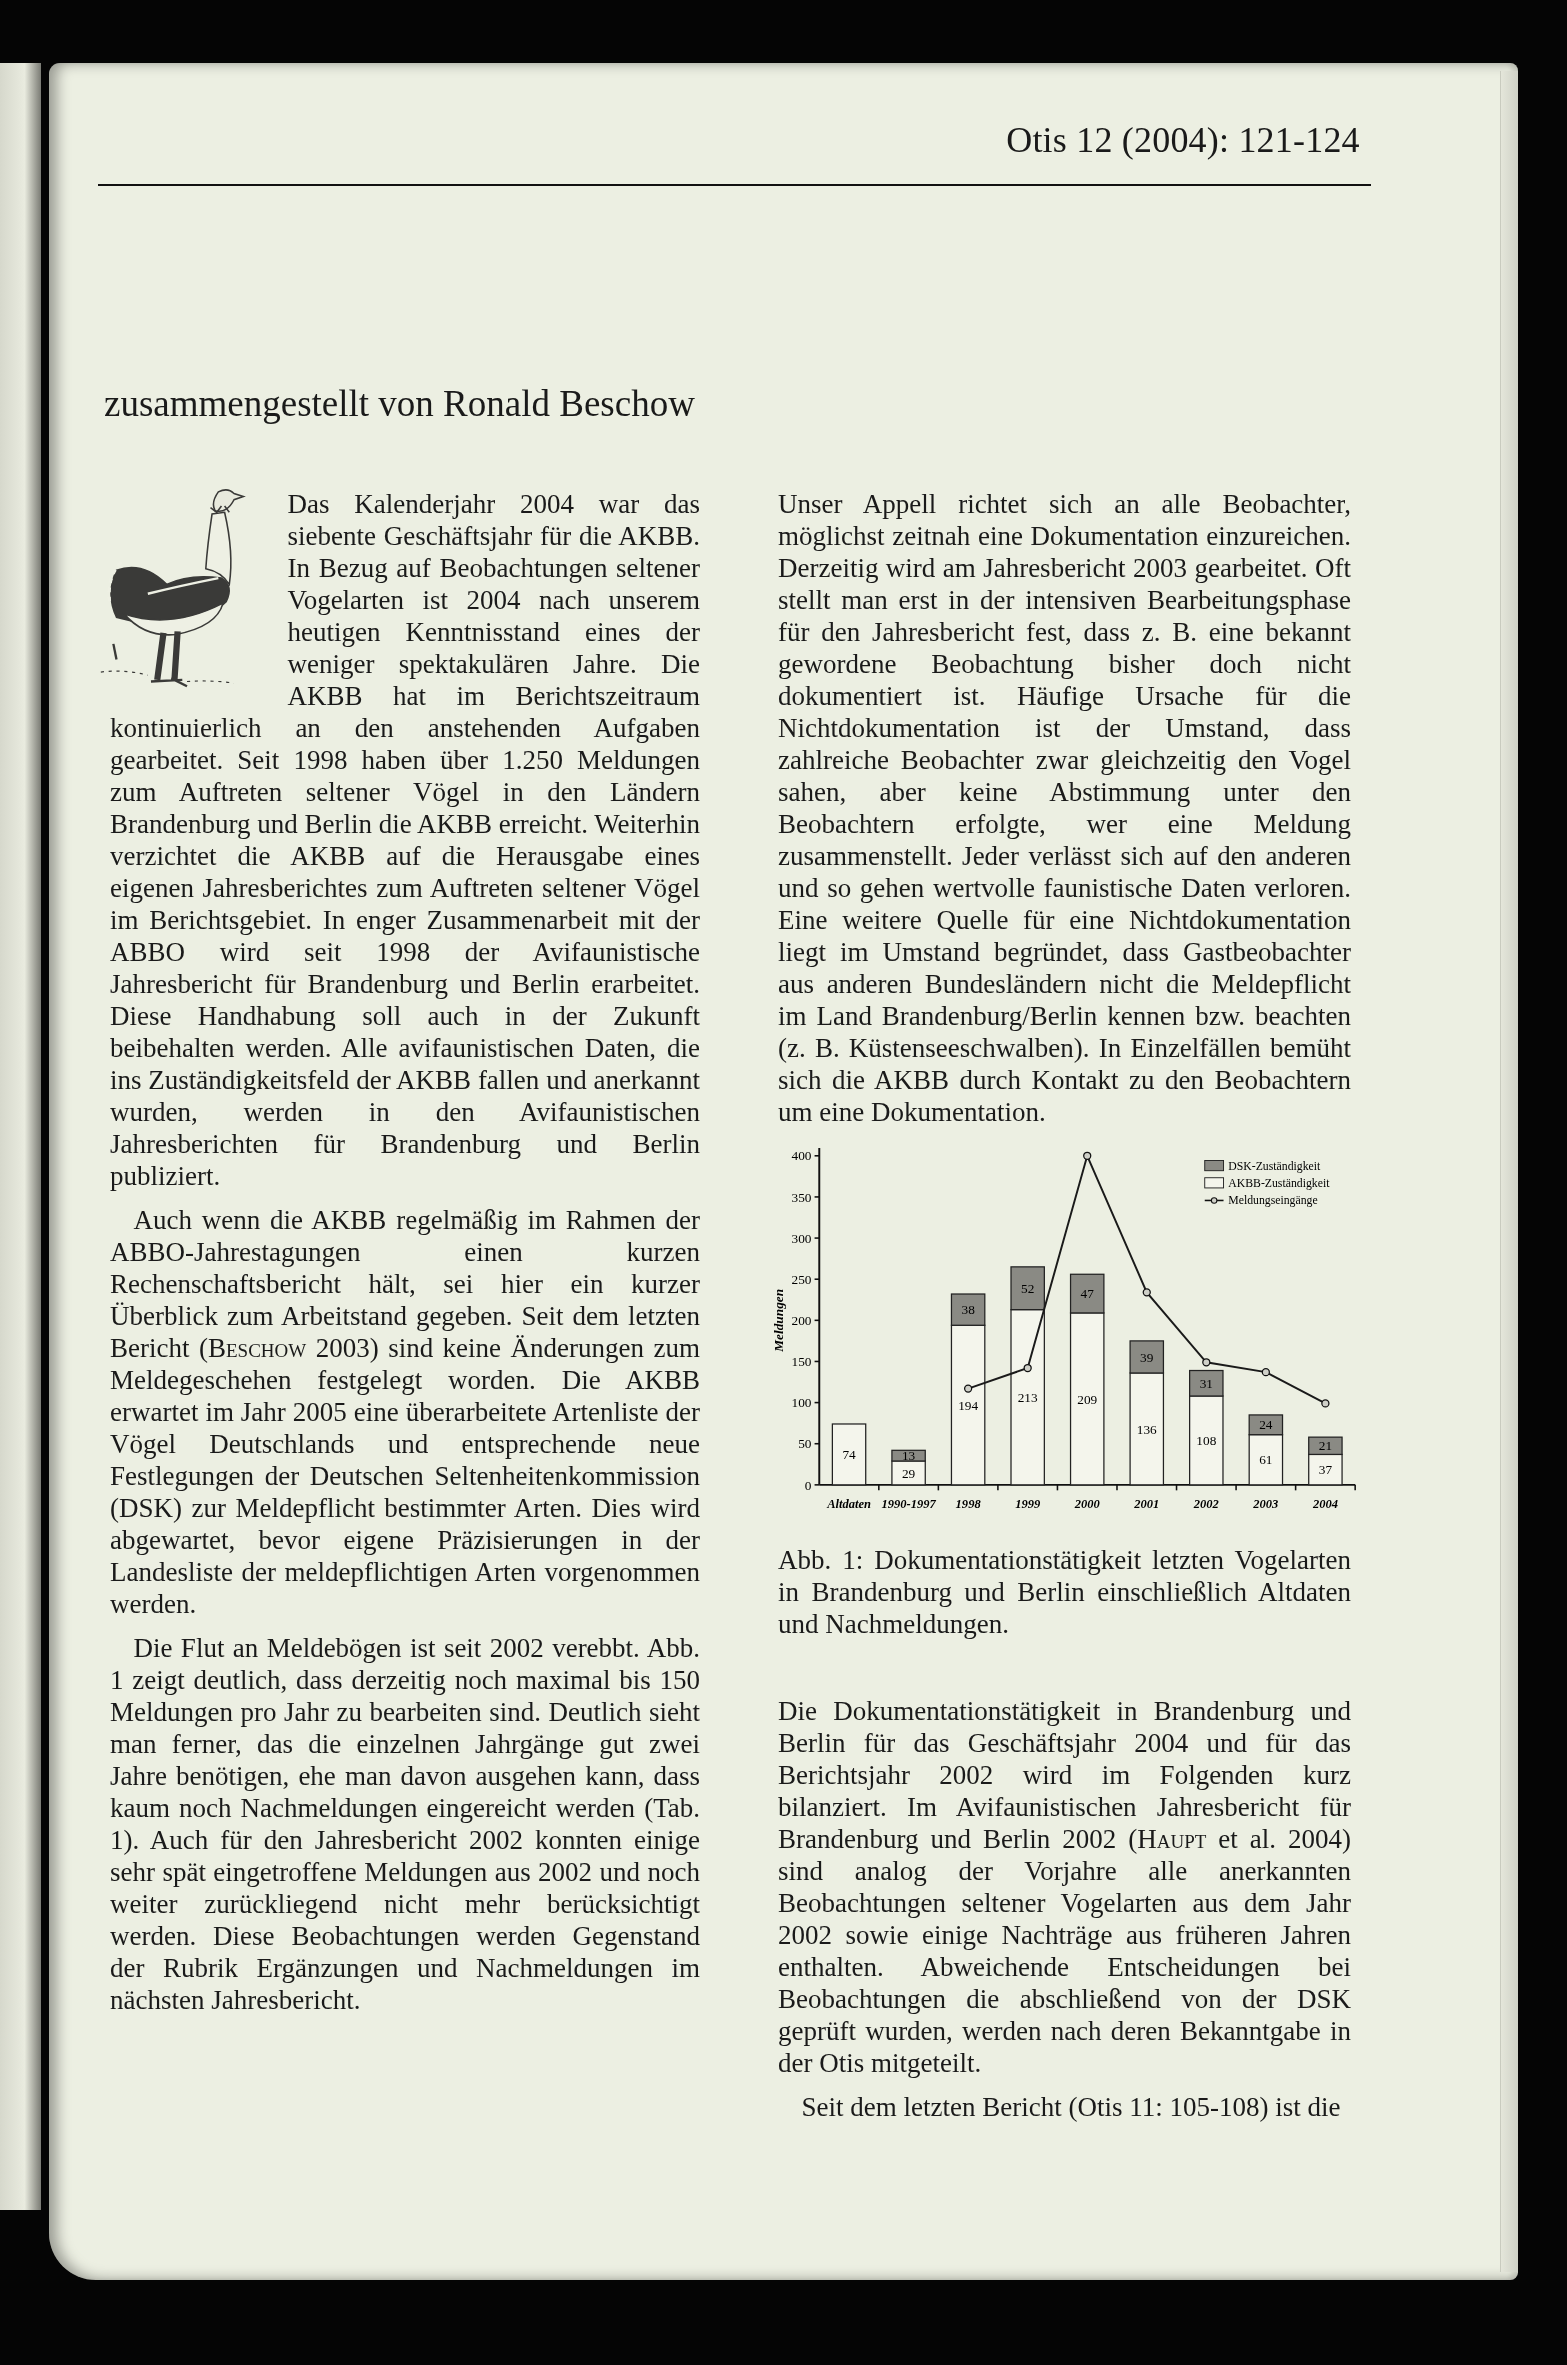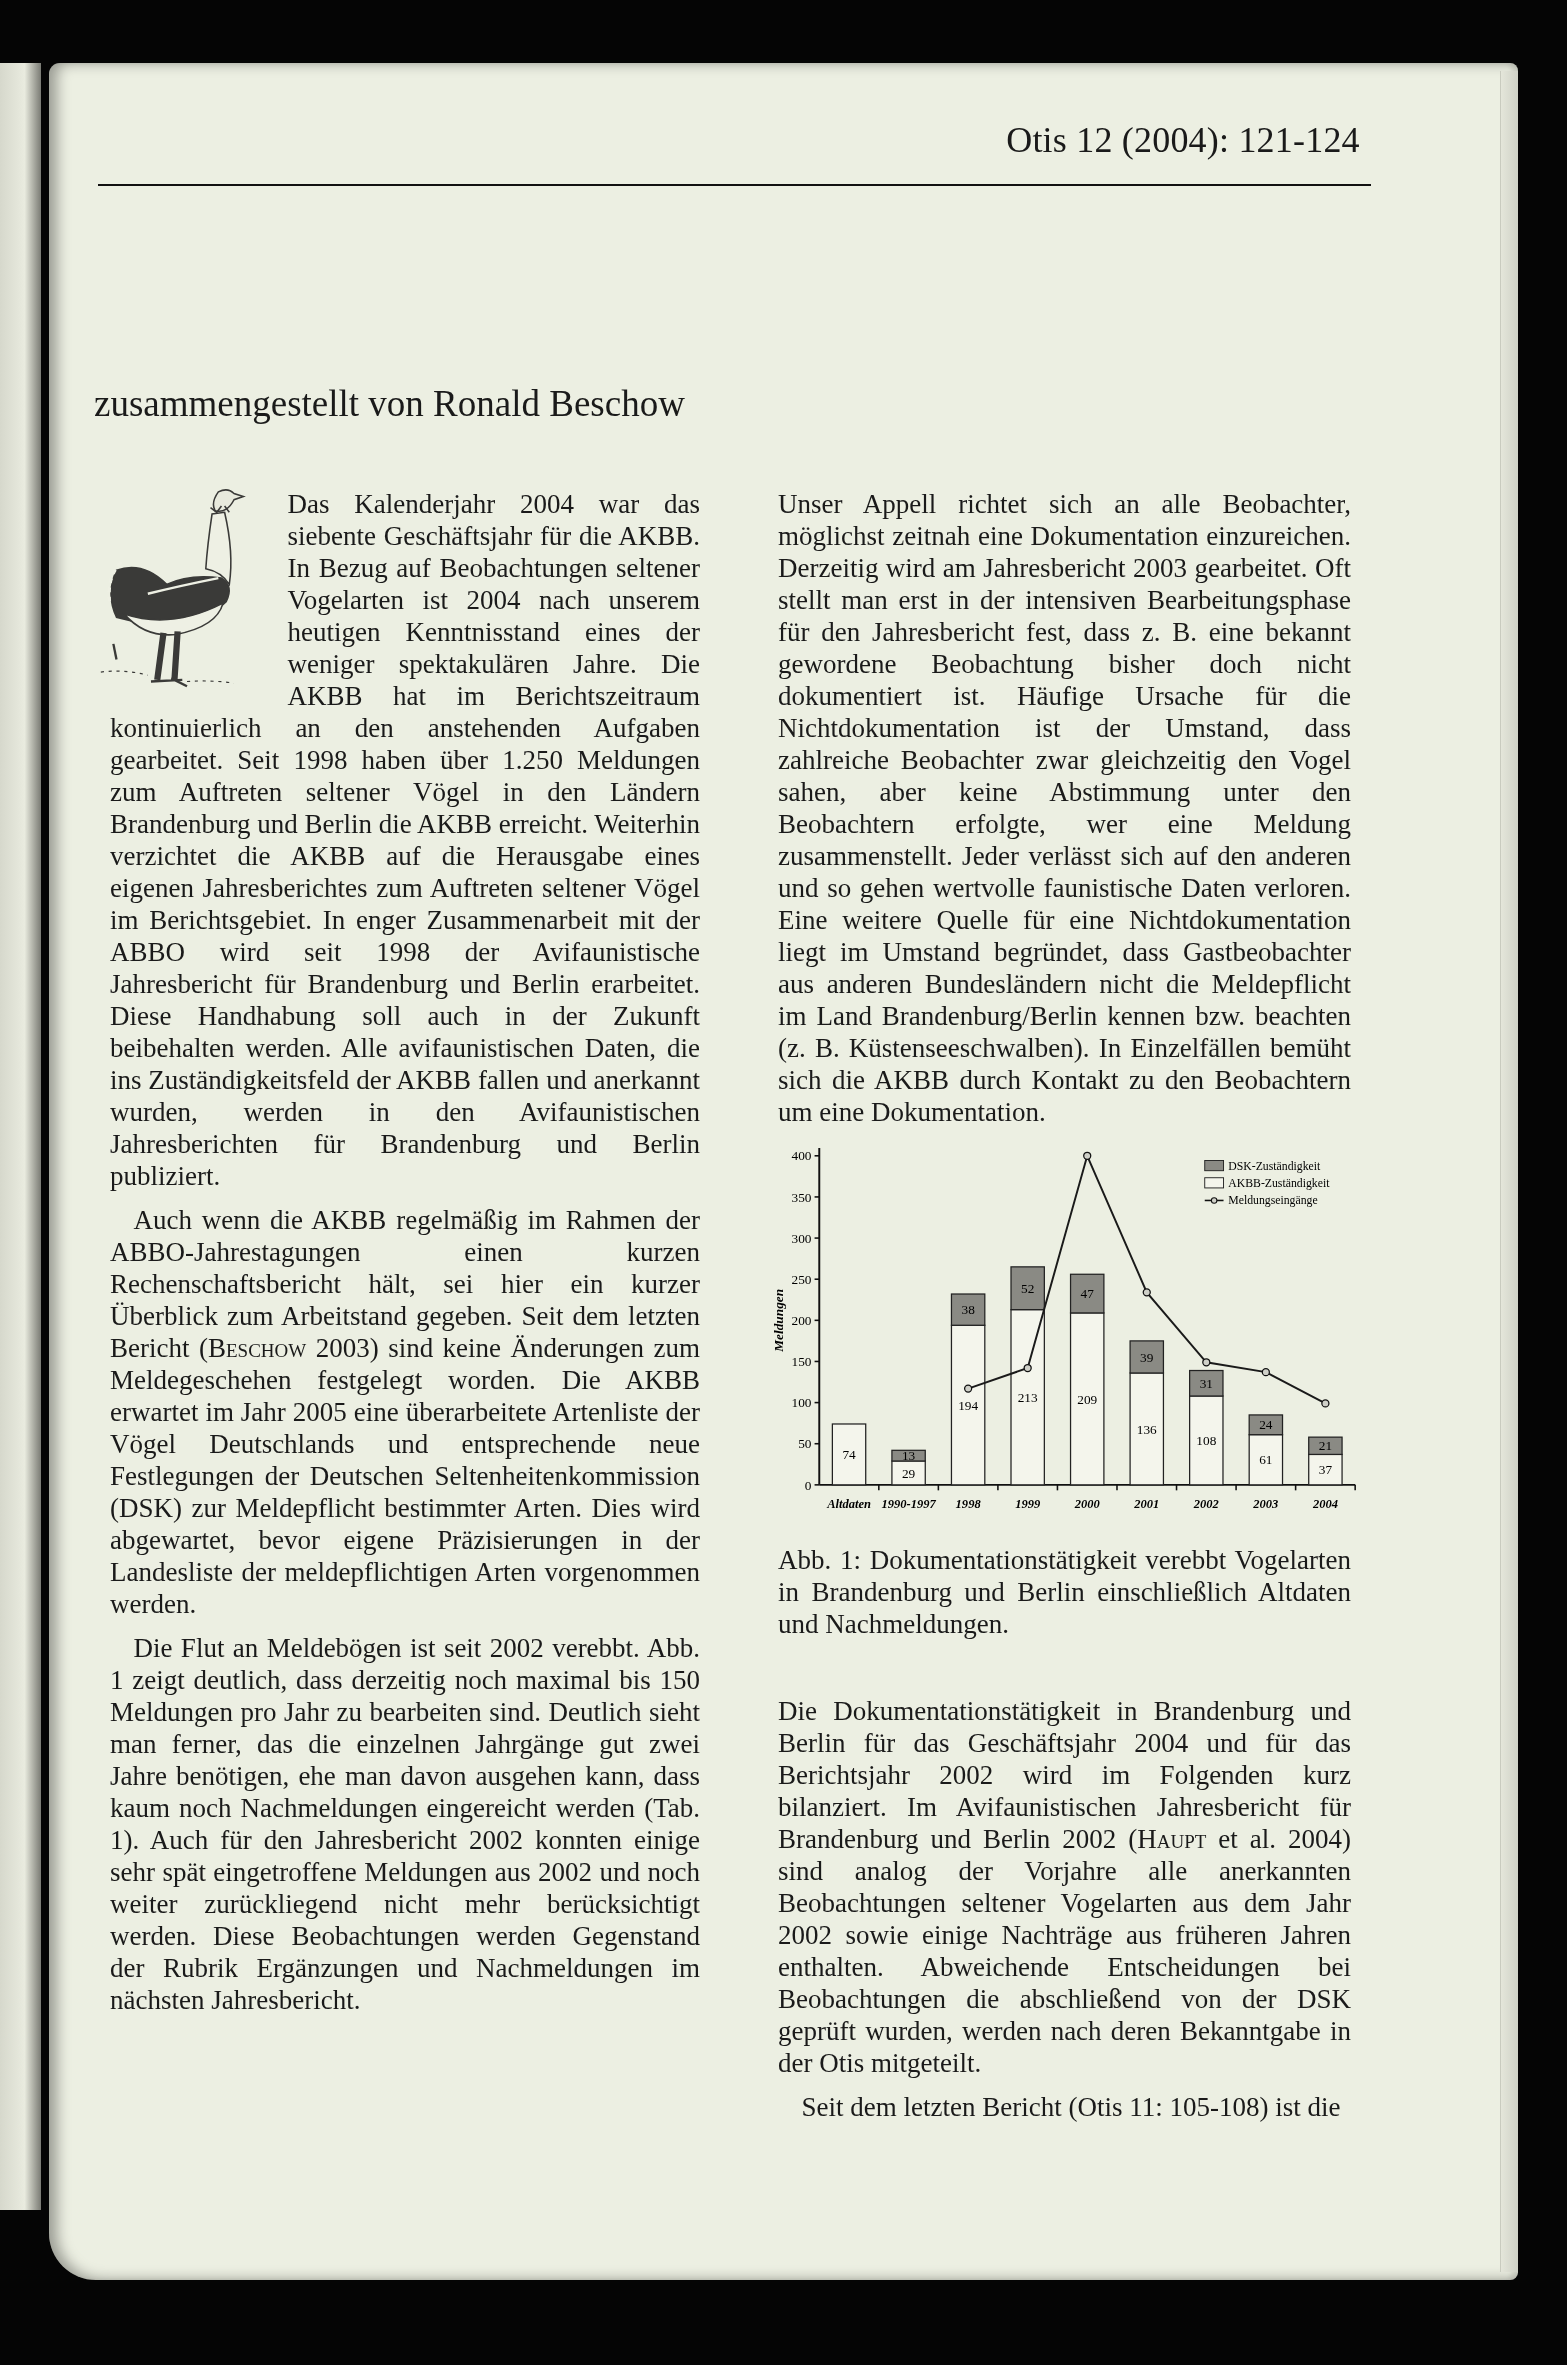--- a/index.html
+++ b/index.html
@@ -28,21 +28,21 @@
     font-size: 36px; letter-spacing: 0.2px;
   }
   .header-rule {
     position: absolute; left: 98px; top: 184px; width: 1273px; height: 2.4px; background: #111;
   }
   .title {
     position: absolute; left: 98px; top: 229px; width: 1019px;
     font-size: 47px; line-height: 55px; font-weight: normal;
   }
   .subtitle {
-    position: absolute; left: 94px; top: 382px; font-size: 37px; text-align: center;
+    position: absolute; left: 104px; top: 382px; font-size: 37px; text-align: center;
   }
   .col {
     position: absolute; font-size: 27px; line-height: 32px; text-align: justify;
     hyphens: manual;
   }
   .col p { margin: 12px; }
   .col p.indent { text-indent: 23.5px; }
   .col-left { left: 98px; top: 476px; width: 614px; }
   .col-right { left: 766px; top: 476px; width: 597px; }
   .bird {
@@ -181,18 +181,18 @@
         <rect x="560" y="26" width="24" height="13" fill="#8a8a84" stroke="#222" stroke-width="1.2"></rect>
         <text x="590" y="38" font-size="15">DSK-Zuständigkeit</text>
         <rect x="560" y="48" width="24" height="13" fill="#f4f5ec" stroke="#222" stroke-width="1.2"></rect>
         <text x="590" y="60" font-size="15">AKBB-Zuständigkeit</text>
         <line x1="560" y1="77" x2="584" y2="77" stroke="#111" stroke-width="2"></line>
         <circle cx="572" cy="77" r="3.5" fill="#cfd0c8" stroke="#111" stroke-width="1.3"></circle>
         <text x="590" y="82" font-size="15">Meldungseingänge</text>
       </svg>
   </div>
 
-  <p class="caption"><b>Abb. 1:</b><span> Dokumentationstätigkeit verebbt Vogelarten in Brandenburg und Berlin einschließlich Altdaten und Nachmeldungen.</span></p>
+  <p class="caption"><b>Abb. 1:</b><span> Dokumentationstätigkeit letzten Vogelarten in Brandenburg und Berlin einschließlich Altdaten und Nachmeldungen.</span></p>
   <div class="blank-row"></div>
   <p><span>Die Dokumentationstätigkeit in Brandenburg und Berlin für das Geschäftsjahr 2004 und für das Berichtsjahr 2002 wird im Folgenden kurz bilanziert. Im Avifaunistischen Jahresbericht für Brandenburg und Berlin 2002 (</span><span class="sc">Haupt</span><span> et al. 2004) sind analog der Vorjahre alle anerkannten Beobachtungen seltener Vogelarten aus dem Jahr 2002 sowie einige Nachträge aus früheren Jahren enthalten. Abweichende Entscheidungen bei Beobachtungen die abschließend von der DSK geprüft wurden, werden nach deren Bekanntgabe in der Otis mitgeteilt.</span></p>
   <p class="indent">Seit dem letzten Bericht (Otis 11: 105-108) ist die</p>
 </div>
 
 
 </body></html>

